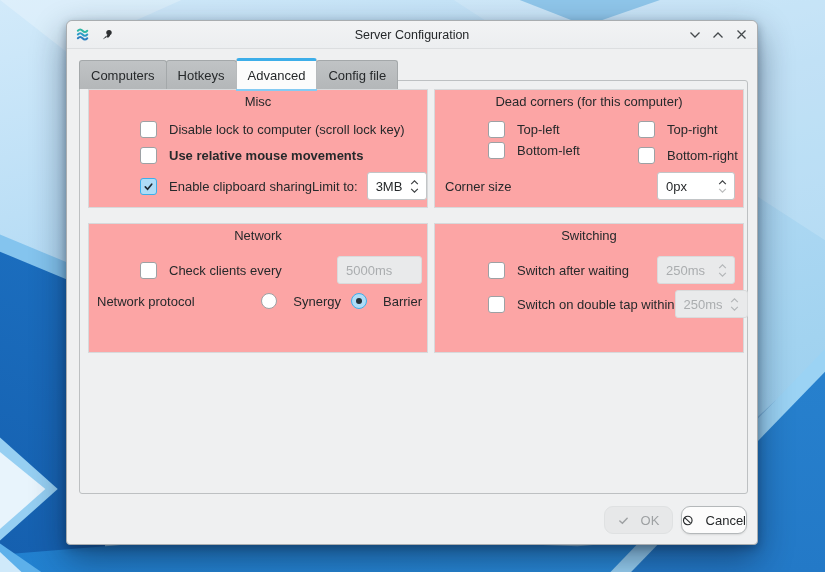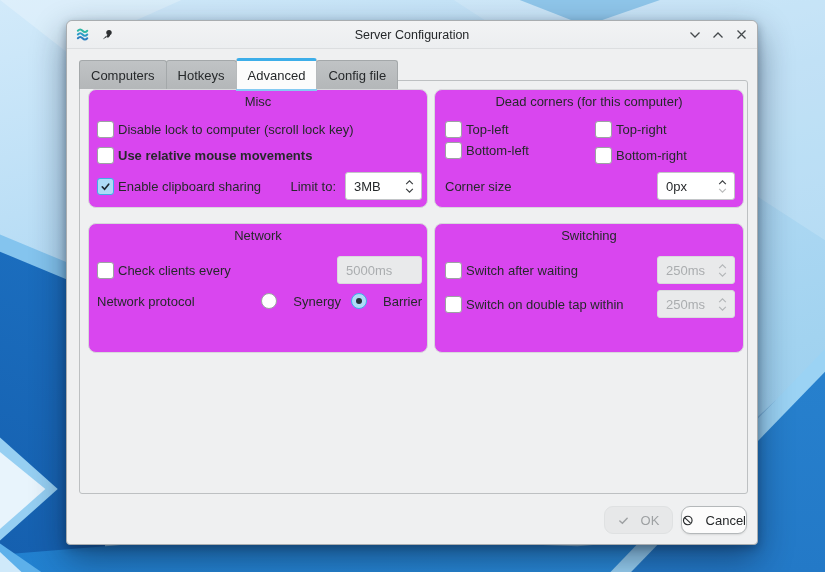--- a/index.html
+++ b/index.html
@@ -48,29 +48,29 @@
          background:linear-gradient(180deg,#c0c3c5,#b4b7b9); border:1px solid #a4a8aa; border-bottom:none;
          border-radius:3px 3px 0 0; margin-right:-1px; }
   .tab.active { position:relative; height:23px; background:#fcfcfc; border-color:#b7babc;
                 border-top:3px solid #3daee9; z-index:4; }
   .tab.active::after { content:''; position:absolute; left:-1px; right:-1px; bottom:-2px; height:2px; background:#85cbf3; }
 
   .tabframe { position:absolute; left:12px; top:59px; width:669px; height:414px;
               border:1px solid #bdc0c2; border-radius:0 3px 3px 3px; background:#eff0f1; }
 
   
-  .group { position:absolute; background:#d946ef; border:1px solid #d7d9db; border-radius:8px; }
+  .group { position:absolute; background:#fca5a5; border:1px solid #d7d9db; border-radius:0; }
   .gtitle { position:absolute; top:4px; left:0; right:0; text-align:center; font-size:13px; color:#26292b; }
   .g-misc   { left:21px;  top:68px;  width:340px; height:119px; }
   .g-dead   { left:367px; top:68px;  width:310px; height:119px; }
   .g-net    { left:21px;  top:202px; width:340px; height:130px; }
   .g-switch { left:367px; top:202px; width:310px; height:130px; }
 
   .lbl { font-size:13px; color:#26292b; white-space:nowrap; }
-  .cb-item { display:flex; align-items:center; gap:4px; }
+  .cb-item { display:flex; align-items:center; gap:12px;margin-left:43px; }
   .cb { width:17px; height:17px; flex:0 0 17px; background:#fff; border:1px solid #9da1a4; border-radius:3px;
         display:flex; align-items:center; justify-content:center; }
   .cb.checked { background:#aedcf7; border:1px solid #3daee9; }
 
   .radio-item { display:flex; align-items:center; gap:16px; }
   .radio { width:16px; height:16px; border-radius:50%; background:#fff; border:1px solid #9da1a4; position:relative; }
   .radio.selected { background:#aedcf7; border-color:#3daee9; }
   .radio.selected::after { content:''; position:absolute; left:4px; top:4px; width:6px; height:6px;
                            border-radius:50%; background:#25323a; }
 

